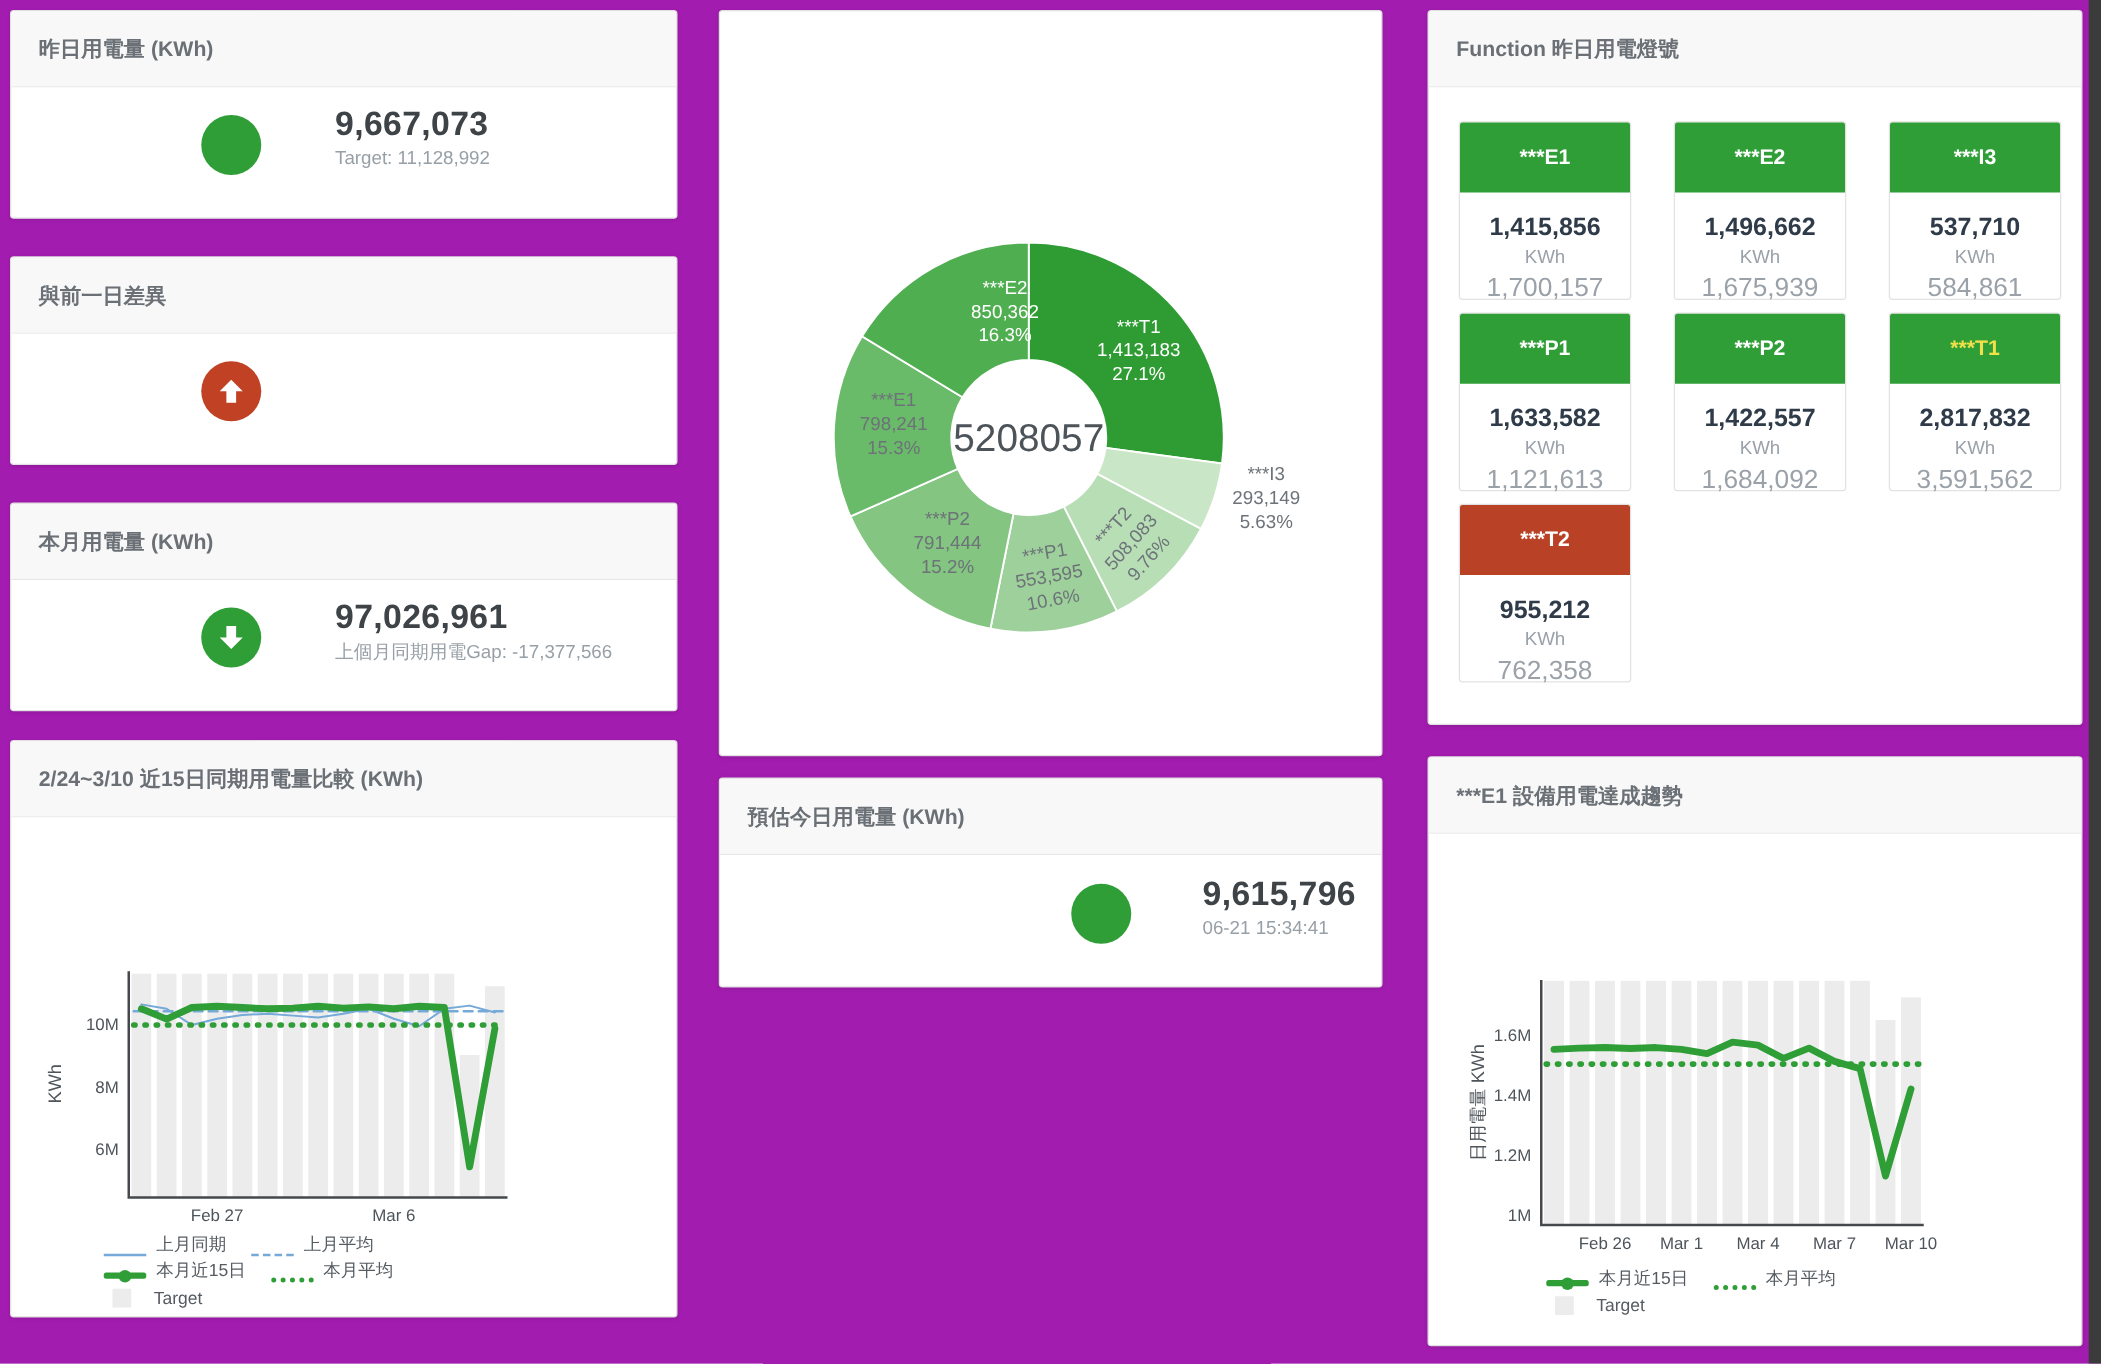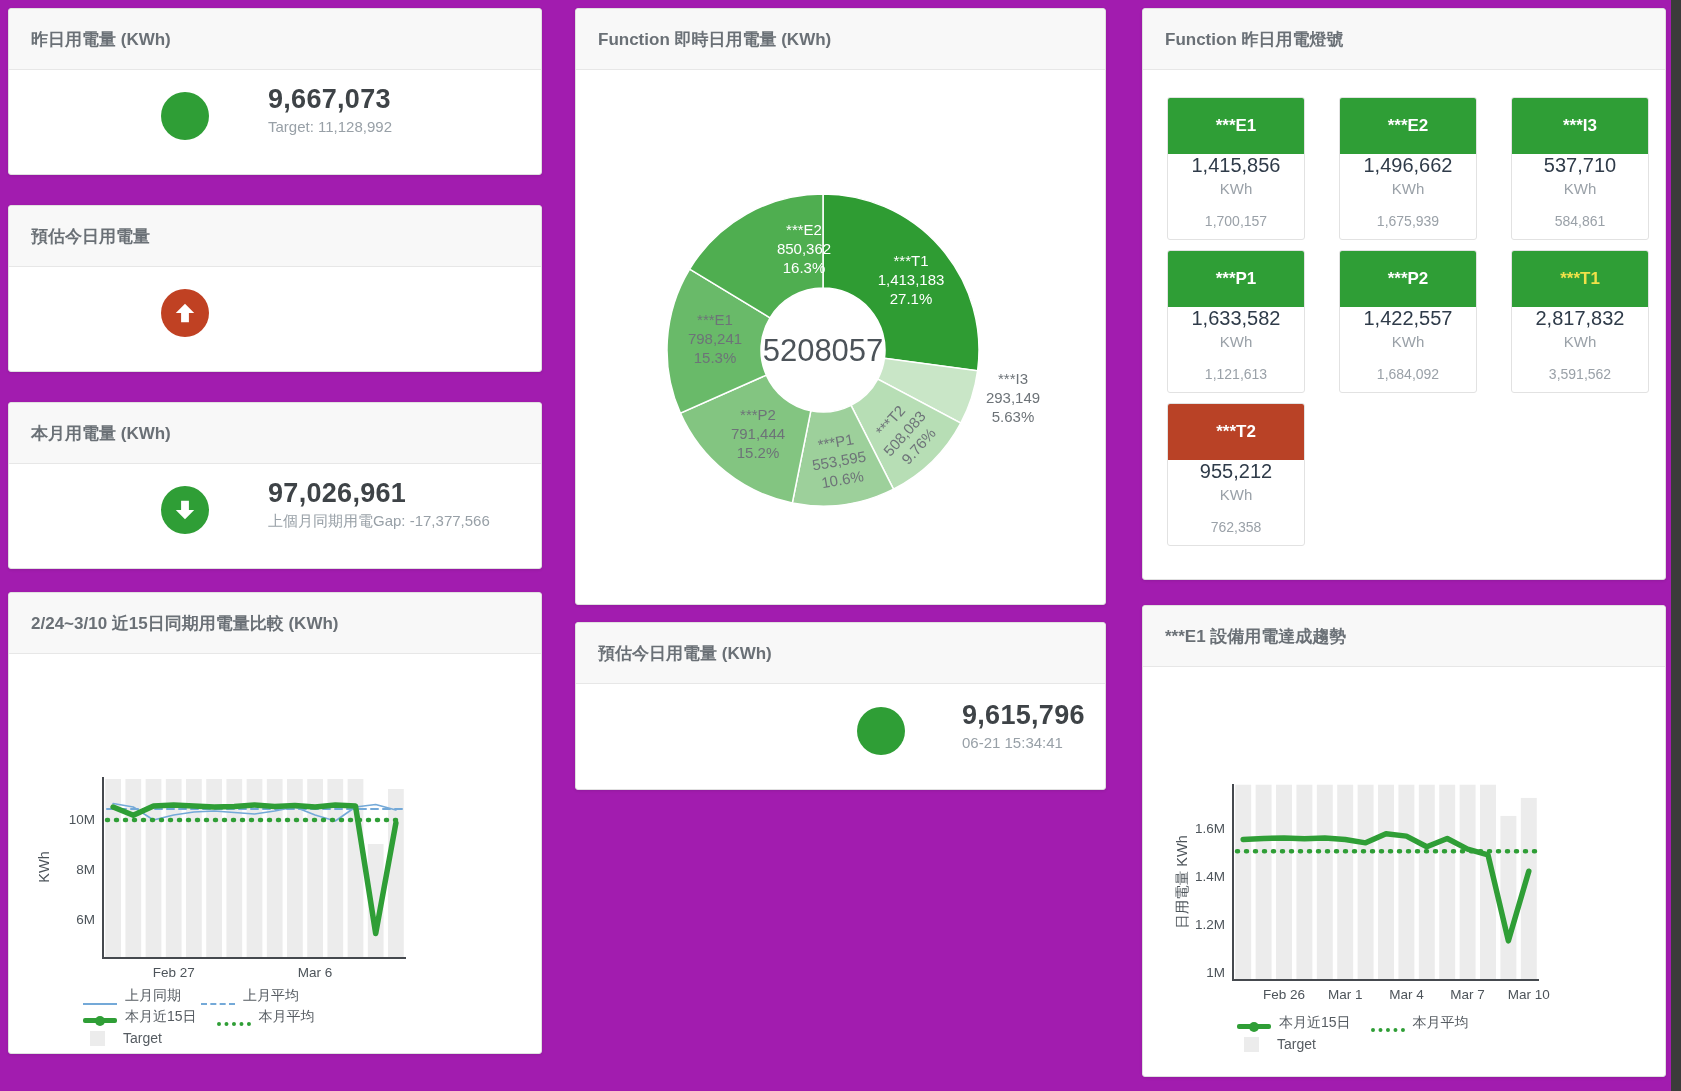--- a/index.html
+++ b/index.html
@@ -8,23 +8,23 @@
   .card-h{height:60px;background:#f8f8f8;border-bottom:1px solid #e7e7e7;border-radius:3px 3px 0 0;
           display:flex;align-items:center;padding:0 22px;font-weight:bold;font-size:17px;color:#6a7076;}
   .card-b{position:absolute;top:61px;left:0;right:0;bottom:0;}
   .ind{position:absolute;width:48px;height:48px;border-radius:50%;display:flex;align-items:center;justify-content:center;}
   .ind svg{display:block;}
   .stat-txt{position:absolute;margin-left:19px;}
   .stat-v{font-size:27px;font-weight:bold;color:#3e4347;letter-spacing:.3px;line-height:30px;}
   .stat-s{font-size:15px;color:#98a0a7;margin-top:4px;}
   .tile{position:absolute;width:136px;height:141px;background:#fff;border:1px solid #e2e2e2;border-radius:3px;text-align:center;}
   .tile-h{height:56px;line-height:56px;font-size:17px;font-weight:bold;border-radius:2px 2px 0 0;}
-  .tile-v{margin-top:0;font-size:20px;font-weight:normal;color:#2f3b49;}
+  .tile-v{margin-top:17px;font-size:20px;font-weight:bold;color:#2f3b49;}
   .tile-u{margin-top:3px;font-size:15px;color:#9aa1a8;}
-  .tile-t{margin-top:16px;font-size:14px;color:#9aa1a8;}
+  .tile-t{margin-top:5px;font-size:21px;color:#9aa1a8;}
   .legend{position:absolute;font-size:14px;color:#555b61;z-index:2;}
   .lg-row{display:flex;align-items:center;height:21px;}
   .lg-item{display:flex;align-items:flex-end;margin-right:20px;white-space:nowrap;}
   .sw{display:inline-block;width:34px;margin-right:8px;}
   .sw-bar{width:15px;height:15px;margin-left:7px;margin-right:18px;}
   .sw-thickwrap{position:relative;display:inline-block;width:34px;height:10px;margin-right:8px;}
   .sw-thickline{position:absolute;left:0;right:0;top:2px;height:5px;border-radius:2px;}
   .sw-thickdot{position:absolute;left:12px;top:0;width:10px;height:10px;border-radius:50%;}
   .edge-strip{position:absolute;top:0;right:0;width:10px;height:1091px;background:#3b3b3b;}
 </style>
@@ -41,21 +41,21 @@
       <span class="ind" style="left:152px;top:22px;background:#2f9e36;"></span>
       <div class="stat-txt" style="left:240px;top:14px;">
         <div class="stat-v">9,667,073</div>
         <div class="stat-s">Target: 11,128,992</div>
       </div>
     </div>
   </section>
 
   <section class="card" id="card-gap" style="left:8px;top:205px;width:532px;height:165px;">
     <div class="card-h">
-        <span>預估今日用電量</span>
+        <span>與前一日差異</span>
       </div>
     <div class="card-b">
       <span class="ind" style="left:152px;top:22px;background:#c04123;">
         <svg width="26" height="26" viewBox="0 0 24 24">
             <path d="M12 3.5 L20.5 12 H15.6 V20.5 H8.4 V12 H3.5 Z" fill="#ffffff"></path>
           </svg>
       </span>
     </div>
   </section>
 
@@ -137,23 +137,20 @@
         <div class="lg-row">
           <span class="lg-item">
             <span class="sw sw-bar" style="background: rgb(236, 236, 236);"></span>
             <span>Target</span>
           </span>
         </div>
       </div>
   </section>
 
   <section class="card" id="card-realtime" style="left:575px;top:8px;width:529px;height:595px;">
-    <div class="card-h">
-        <span>Function 即時日用電量 (KWh)</span>
-      </div>
     <div id="donut-chart" style="position: absolute; inset: 0px;">
         <svg width="529" height="595" viewBox="0 0 529 595" style="position:absolute;left:0;top:0;">
           <path d="M247 185 A156 156 0 0 1 401.6052343915111 361.8139736414244 L308.4456700786775 349.2722202933866 A62 62 0 0 0 247 279 Z" fill="#2f9c33" stroke="#ffffff" stroke-width="1.5"></path>
           <path d="M401.6052343915111 361.8139736414244 A156 156 0 0 1 384.7937880252082 414.1359828105426 L301.76419780489044 370.0668649631644 A62 62 0 0 0 308.4456700786775 349.2722202933866 Z" fill="#c9e6c7" stroke="#ffffff" stroke-width="1.5"></path>
           <path d="M384.7937880252082 414.1359828105426 A156 156 0 0 1 317.50102165816395 480.1603605383196 L275.01963681286 396.3073227780501 A62 62 0 0 0 301.76419780489044 370.0668649631644 Z" fill="#b7deb5" stroke="#ffffff" stroke-width="1.5"></path>
           <path d="M317.50102165816395 480.1603605383196 A156 156 0 0 1 216.3403800154195 493.95747024059045 L234.81476641638469 401.79078945459366 A62 62 0 0 0 275.01963681286 396.3073227780501 Z" fill="#9dd09b" stroke="#ffffff" stroke-width="1.5"></path>
           <path d="M216.3403800154195 493.95747024059045 A156 156 0 0 1 104.36014345248464 404.16542823494694 L190.30980060291057 366.1042086574789 A62 62 0 0 0 234.81476641638469 401.79078945459366 Z" fill="#83c581" stroke="#ffffff" stroke-width="1.5"></path>
           <path d="M104.36014345248464 404.16542823494694 A156 156 0 0 1 113.64134915533032 260.058847025203 L193.9984849207082 308.83108022796534 A62 62 0 0 0 190.30980060291057 366.1042086574789 Z" fill="#69ba69" stroke="#ffffff" stroke-width="1.5"></path>
           <path d="M113.64134915533032 260.058847025203 A156 156 0 0 1 246.99999999999997 185 L247 279 A62 62 0 0 0 193.9984849207082 308.83108022796534 Z" fill="#4fae50" stroke="#ffffff" stroke-width="1.5"></path>
           <text x="335" y="257" font-size="15" fill="#ffffff" text-anchor="middle" font-family="&quot;Liberation Sans&quot;,&quot;DejaVu Sans&quot;,sans-serif"><tspan x="335" dy="0">***T1</tspan><tspan x="335" dy="19">1,413,183</tspan><tspan x="335" dy="19">27.1%</tspan></text>

